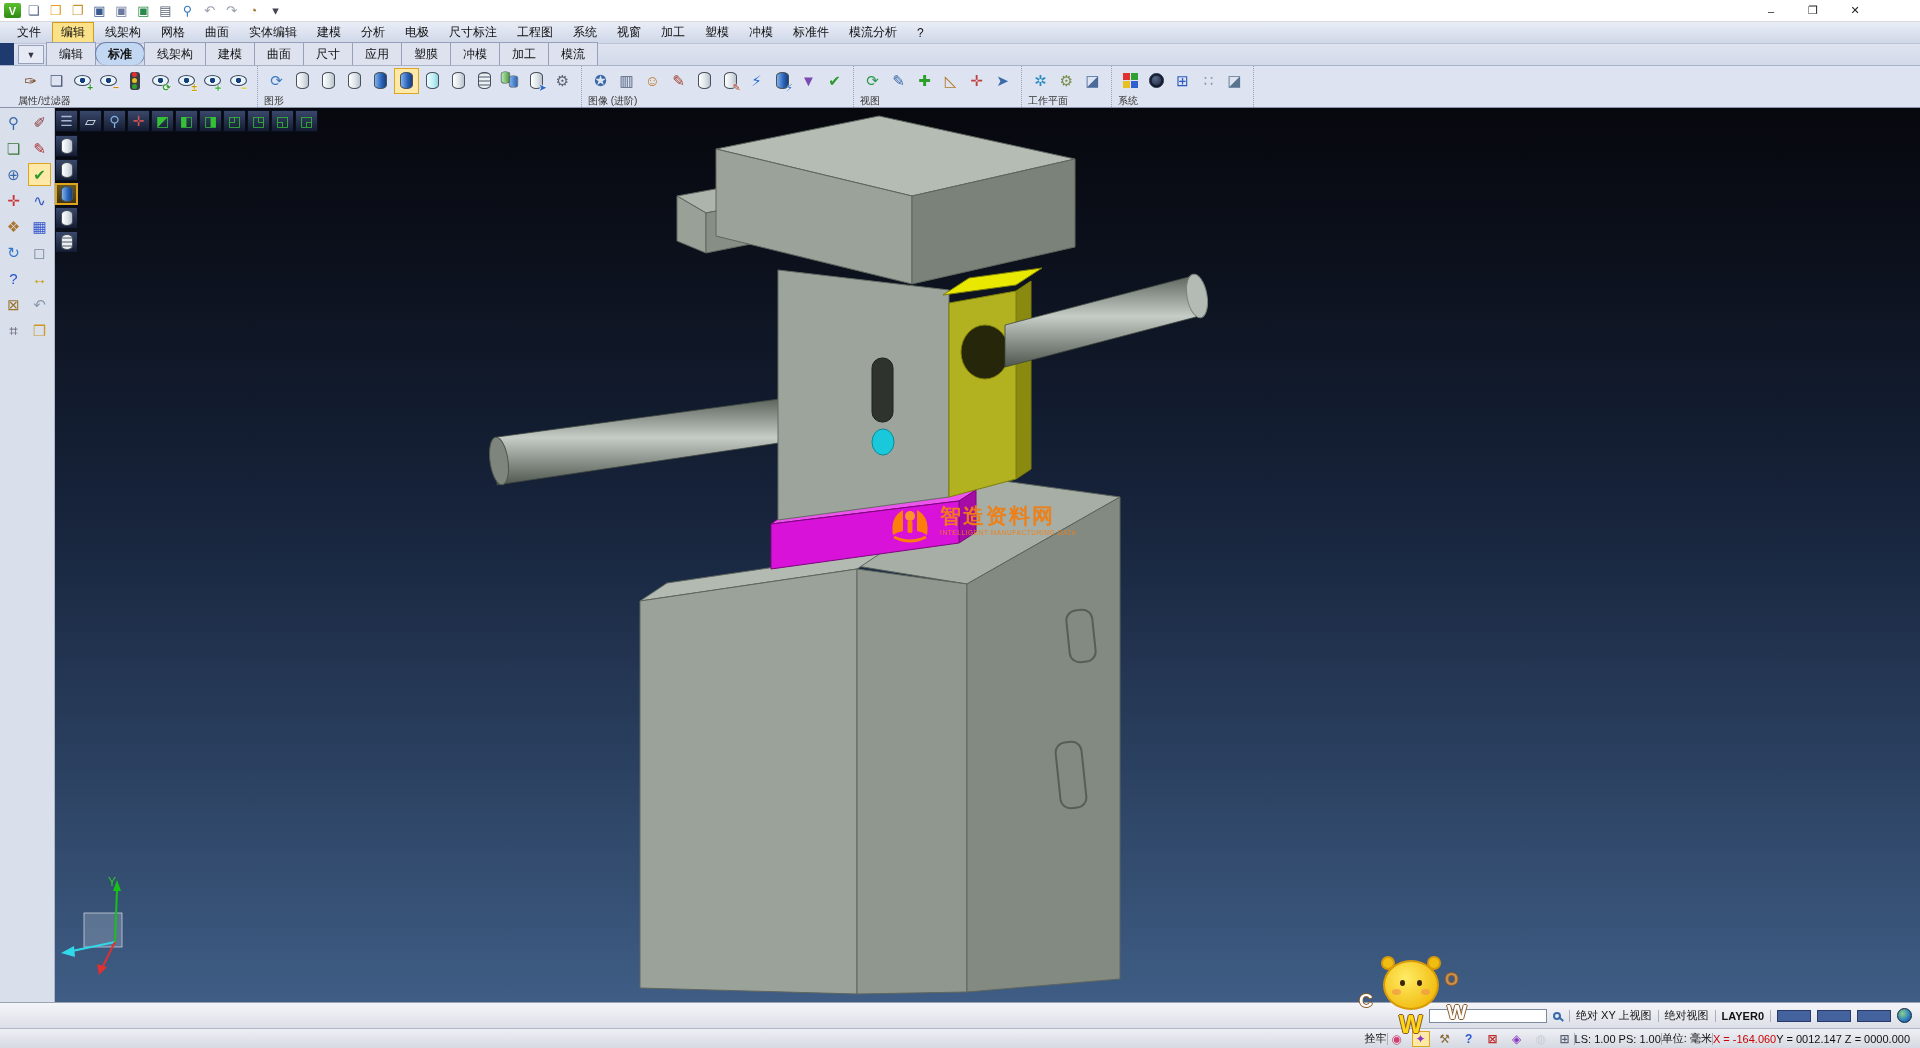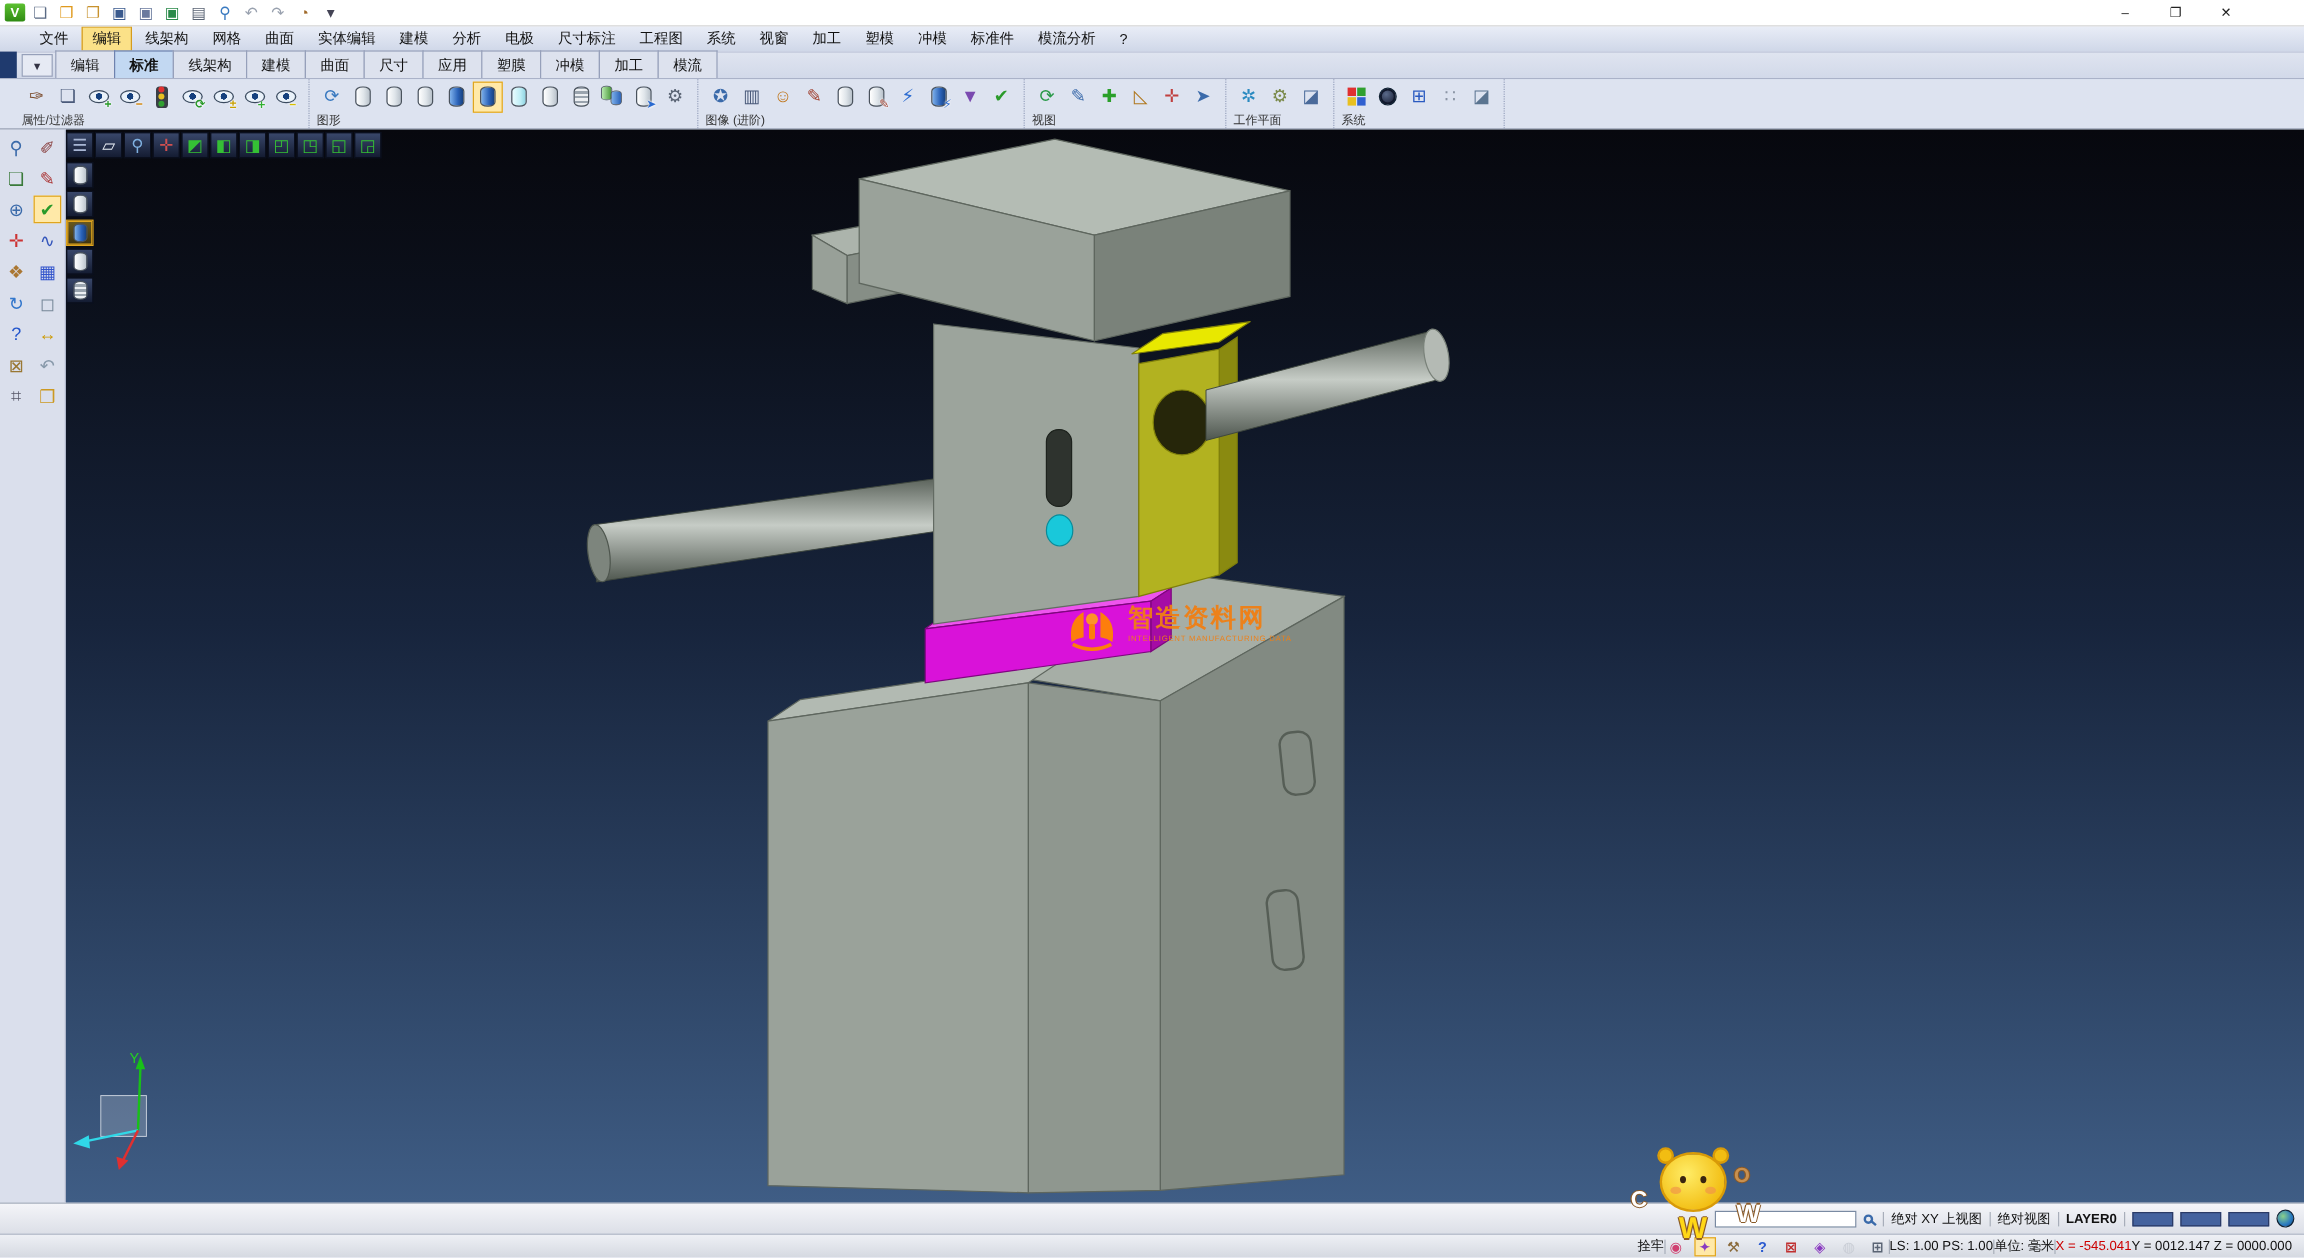--- a/index.html
+++ b/index.html
@@ -17,35 +17,35 @@
     color:#fff; font-weight:bold; font-size:11px; display:flex; align-items:center;
     justify-content:center; border-radius:2px; }
   #win-title { position:absolute; left:0; right:0; text-align:center; color:#1a1a1a;
     font-size:12px; pointer-events:none; }
   #winctl { margin-left:auto; display:flex; gap:16px; padding-right:52px; z-index:2; }
   .wbtn { width:26px; height:18px; display:flex; align-items:center; justify-content:center;
     color:#222; font-size:11px; }
 
   
   #menubar { height:22px; background:linear-gradient(#e9edf7,#cfd7e8);
-    display:flex; align-items:center; padding-left:24px; gap:2px;
+    display:flex; align-items:center; padding-left:8px; gap:2px;
     border-bottom:1px solid #bcc4d8; }
   .mi { padding:2px 9px; color:#111; white-space:nowrap; }
   .mi.act { background:#fbe188; border:1px solid #d59b1e; padding:1px 8px; }
 
   
   #tabrow { height:22px; background:linear-gradient(#dfe4f0,#d2d9e9); display:flex;
     align-items:flex-end; border-bottom:1px solid #aab2c8; }
   #tab-corner { width:14px; height:22px; background:#1f3a6e; }
   #tab-dd { width:26px; height:19px; border:1px solid #96a0ba; background:#e6eaf4;
     display:flex; align-items:center; justify-content:center; font-size:9px;
     color:#334; margin:0 2px 1px 4px; }
   .tab { padding:3px 12px 2px; border:1px solid #96a0ba; border-bottom:none;
     color:#111; background:#dde2ee; white-space:nowrap; margin-right:-1px; }
-  .tab.act { background:#c2d8f2; font-weight:bold; border-color:#6e82ae; }
+  .tab.act { background:#c2d8f2; font-weight:bold; border-color:#6e82ae;border-radius:11px; }
 
   
   #ribbon { height:42px; background:#dde3f0; display:flex; align-items:stretch;
     border-bottom:1px solid #8a94a8; padding-left:12px; }
   .rgroup { display:flex; flex-direction:column; border-right:1px dotted #97a2bd;
     padding:1px 6px 0 6px; }
   .ricons { display:flex; align-items:center; gap:1px; height:28px; }
   .rlabel { font-size:10px; color:#333; height:13px; line-height:13px;
     white-space:nowrap; }
   .tbi { position:relative; width:25px; height:26px; display:flex; align-items:center;
@@ -677,21 +677,21 @@
         </span>
         <span class="sicon">
           <span class="g" style="color: rgb(90, 100, 116);">⊞</span>
         </span>
       </span>
     <span class="sep"></span>
     <span>LS: 1.00 PS: 1.00</span>
     <span class="sep"></span>
     <span>单位: 毫米</span>
     <span class="sep"></span>
-    <span id="coord-x">X = -545.041</span>
+    <span id="coord-x">X = -164.060</span>
     <span>Y = 0012.147 Z = 0000.000</span>
   </div>
 
 
   <div id="mascot">
     <span class="m-letter" style="left:2px;top:34px;font-size:19px;">C</span>
     <div id="m-head">
       <div class="m-ear" style="left:-4px;top:-6px;"></div>
       <div class="m-ear" style="right:-4px;top:-6px;"></div>
       <div class="m-eye" style="left:15px;"></div>

